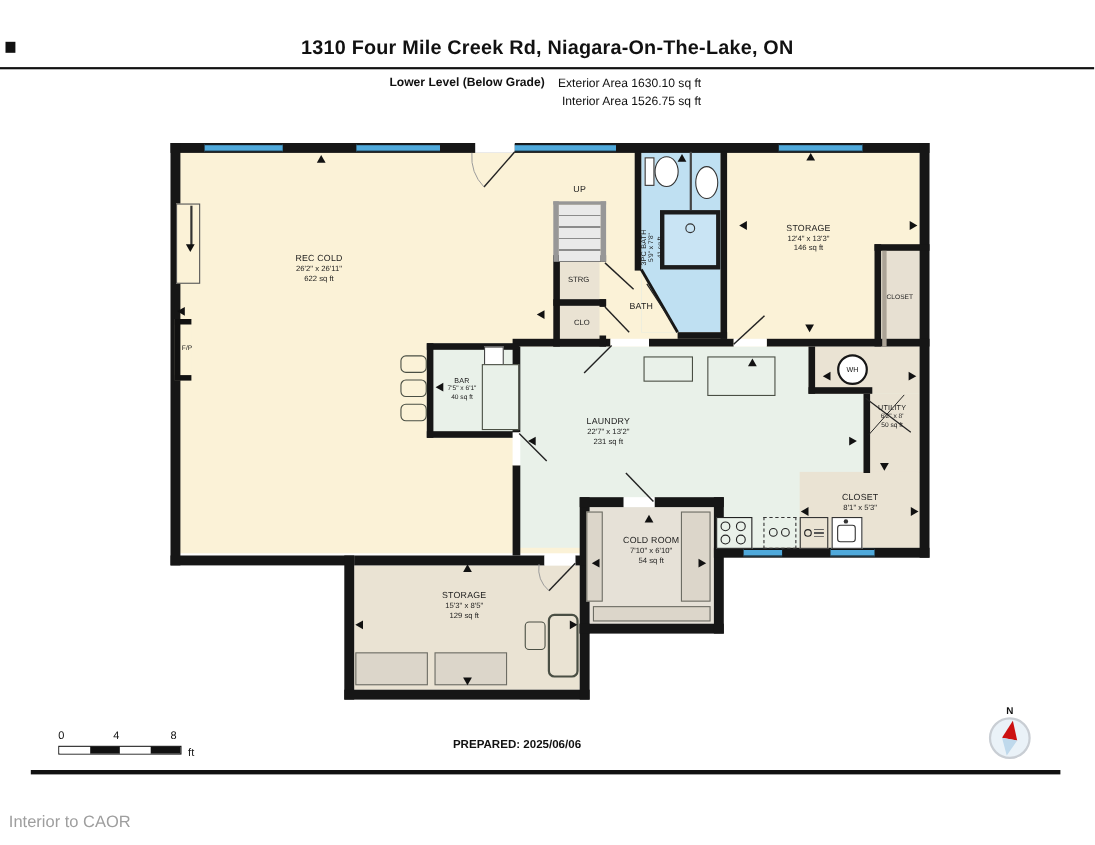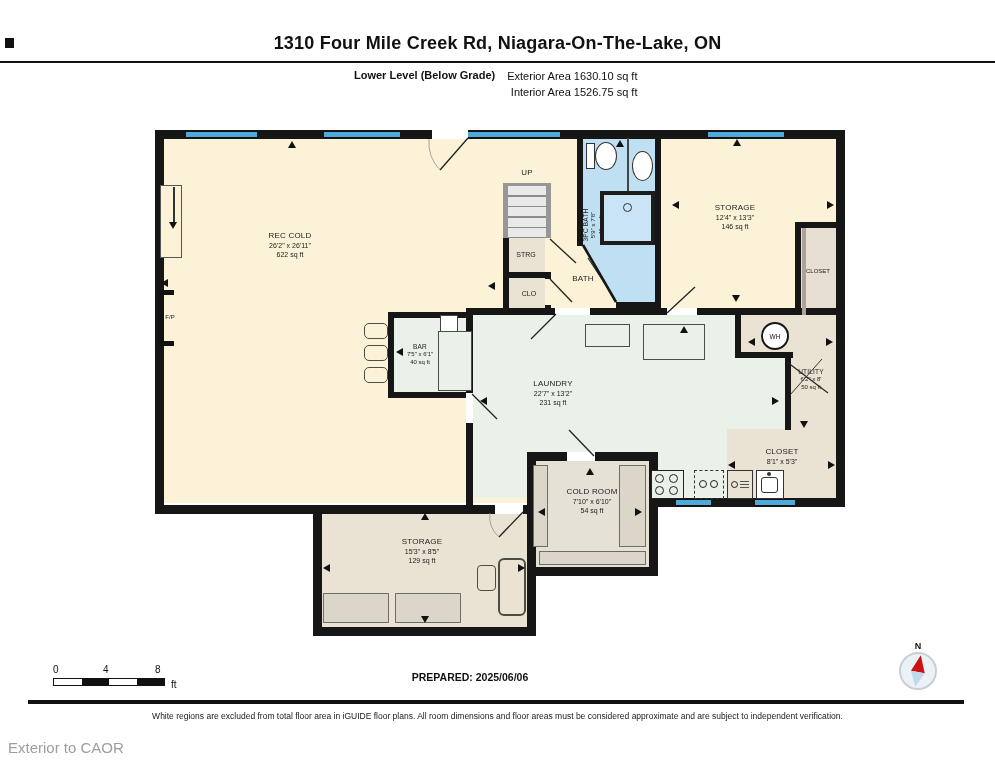--- a/index.html
+++ b/index.html
@@ -333,16 +333,15 @@
     <svg width="40" height="40" viewBox="0 0 40 40">
       <circle cx="20" cy="20" r="18" fill="#EAF2F8" stroke="#C9CED4" stroke-width="2"></circle>
       <g transform="rotate(10 20 20)">
         <polygon points="20,4 13,21 27,21" fill="#CC1111"></polygon>
         <polygon points="13,21 27,21 20,36" fill="#BFD9EC"></polygon>
       </g>
     </svg>
   </div>
 
   <div class="footrule"></div>
-  <div class="disclaimer">White regions are excluded from total floor area in iGUIDE floor plans. All room dimensions and floor areas must be considered approximate and are subject to independent verification.</div>
-  <div class="license">Exterior to CAOR</div>
+  <div class="license">Interior to CAOR</div>
 
 </div>
 
 </body></html>

